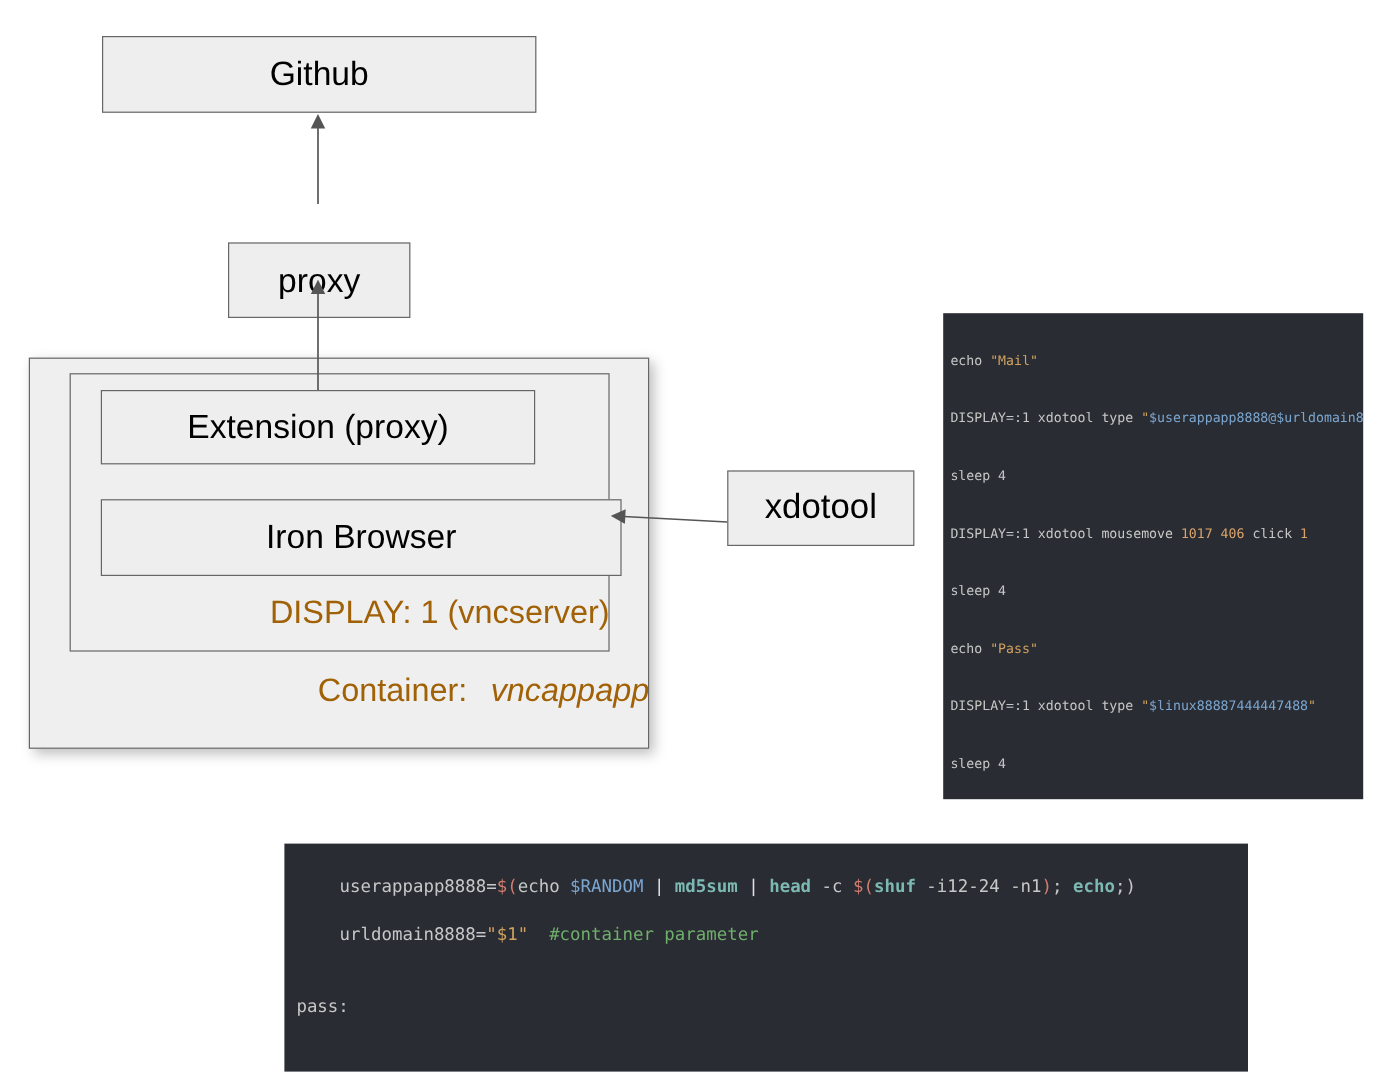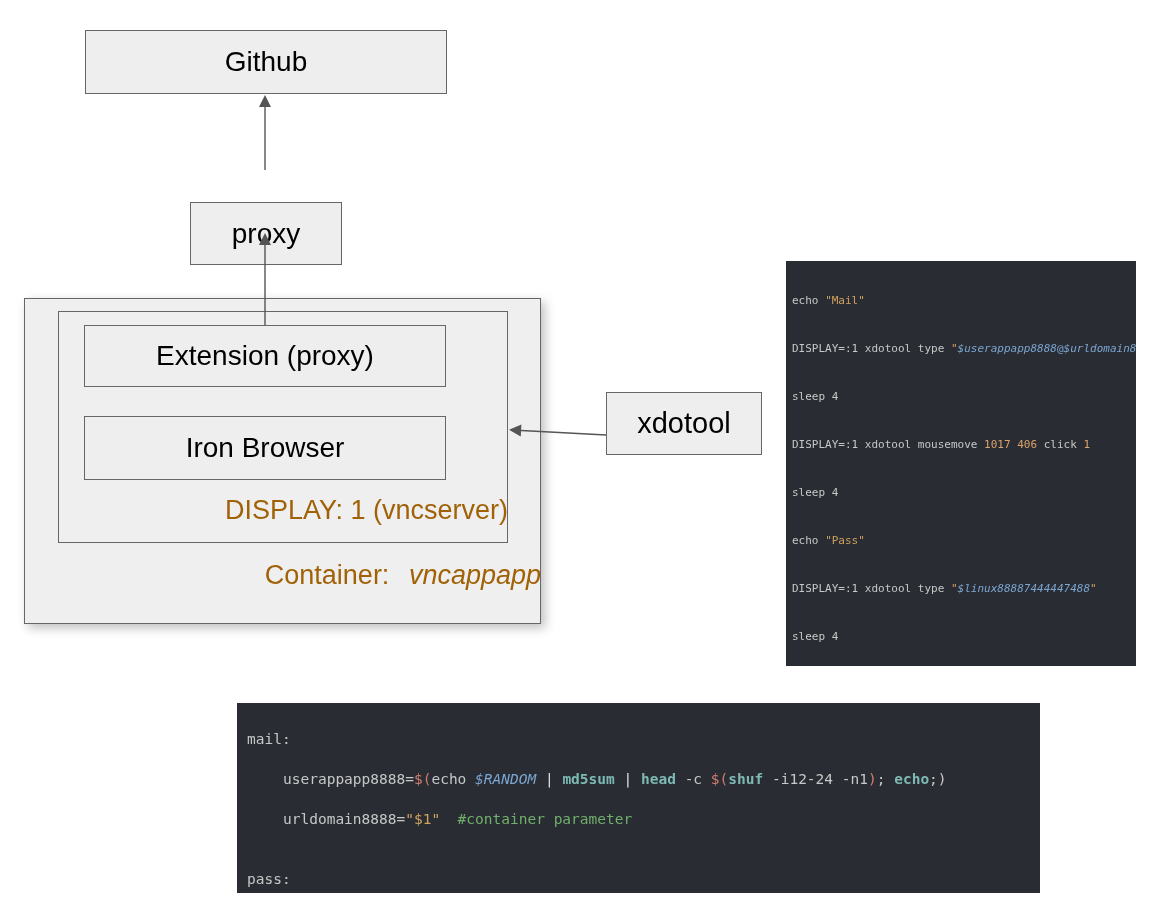--- a/index.html
+++ b/index.html
@@ -49,21 +49,21 @@
     position: absolute;
     background: #2a2c33;
     color: #c8c8c8;
     font-family: "DejaVu Sans Mono", Consolas, monospace;
     overflow: hidden;
     white-space: pre;
   }
   .code-panel .line { display: block; }
   .c-default { color: #c5c8c6; }
   .c-str     { color: #d0a25f; }
-  .c-var     { color: #7aa6d0; font-style: italic; }
+  .c-var     { color: #7aa6d0; }
   .c-num     { color: #dba46b; }
   .c-comment { color: #6fae6b; }
   .c-cyan    { color: #7db9b3; font-weight: bold; }
   .c-red     { color: #d07c6f; }
   .c-white   { color: #e0e0e0; }
   .c-at      { color: #7aa6d0; }
   #code-right {
     font-size: 11px;
     line-height: 24px;
     padding: 4px 6px 0 6px;
@@ -97,21 +97,21 @@
 <div class="container-box" style="left:24px; top:298px; width:517px; height:326px;">
 </div>
 
 <div class="display-box" style="left:58px; top:311px; width:450px; height:232px;">
 </div>
 
 <div class="node" style="left:84px; top:325px; width:362px; height:62px;">
   <span style="font-size:28px;">Extension (proxy)</span>
 </div>
 
-<div class="node" style="left:84px; top:416px; width:362px; height:64px;">
+<div class="node" style="left:84px; top:416px; width:434px; height:64px;">
   <span style="font-size:28px;">Iron Browser</span>
 </div>
 
 <div class="caption" style="left:58px; top:495px; width:450px; font-size:27px;">
   <span>DISPLAY: 1 (vncserver)</span>
 </div>
 
 <div class="caption" style="left:24px; top:560px; width:517px; font-size:27px;">
   <span>Container: </span><span class="italic">vncappapp</span>
 </div>
@@ -148,21 +148,20 @@
 
 
 
 
 
 
 
 </div>
 
 <div id="code-bottom" class="code-panel">
-<span class="line"><span class="c-default">mail:</span></span>
 <span class="line indent"><span class="c-default">userappapp8888=</span><span class="c-red">$(</span><span class="c-default">echo </span><span class="c-var">$RANDOM</span><span class="c-white"> | </span><span class="c-cyan">md5sum</span><span class="c-white"> | </span><span class="c-cyan">head</span><span class="c-default"> -c </span><span class="c-red">$(</span><span class="c-cyan">shuf</span><span class="c-default"> -i12-24 -n1</span><span class="c-red">)</span><span class="c-default">; </span><span class="c-cyan">echo</span><span class="c-default">;)</span></span>
 <span class="line indent"><span class="c-default">urldomain8888=</span><span class="c-str">"$1"</span><span class="c-default">  </span><span class="c-comment">#container parameter</span></span>
 <span class="line"><span class="c-default"></span></span>
 <span class="line"><span class="c-default">pass:</span></span>
 
 <span class="line"><span class="c-default"></span></span>
 
 
 </div>
 

